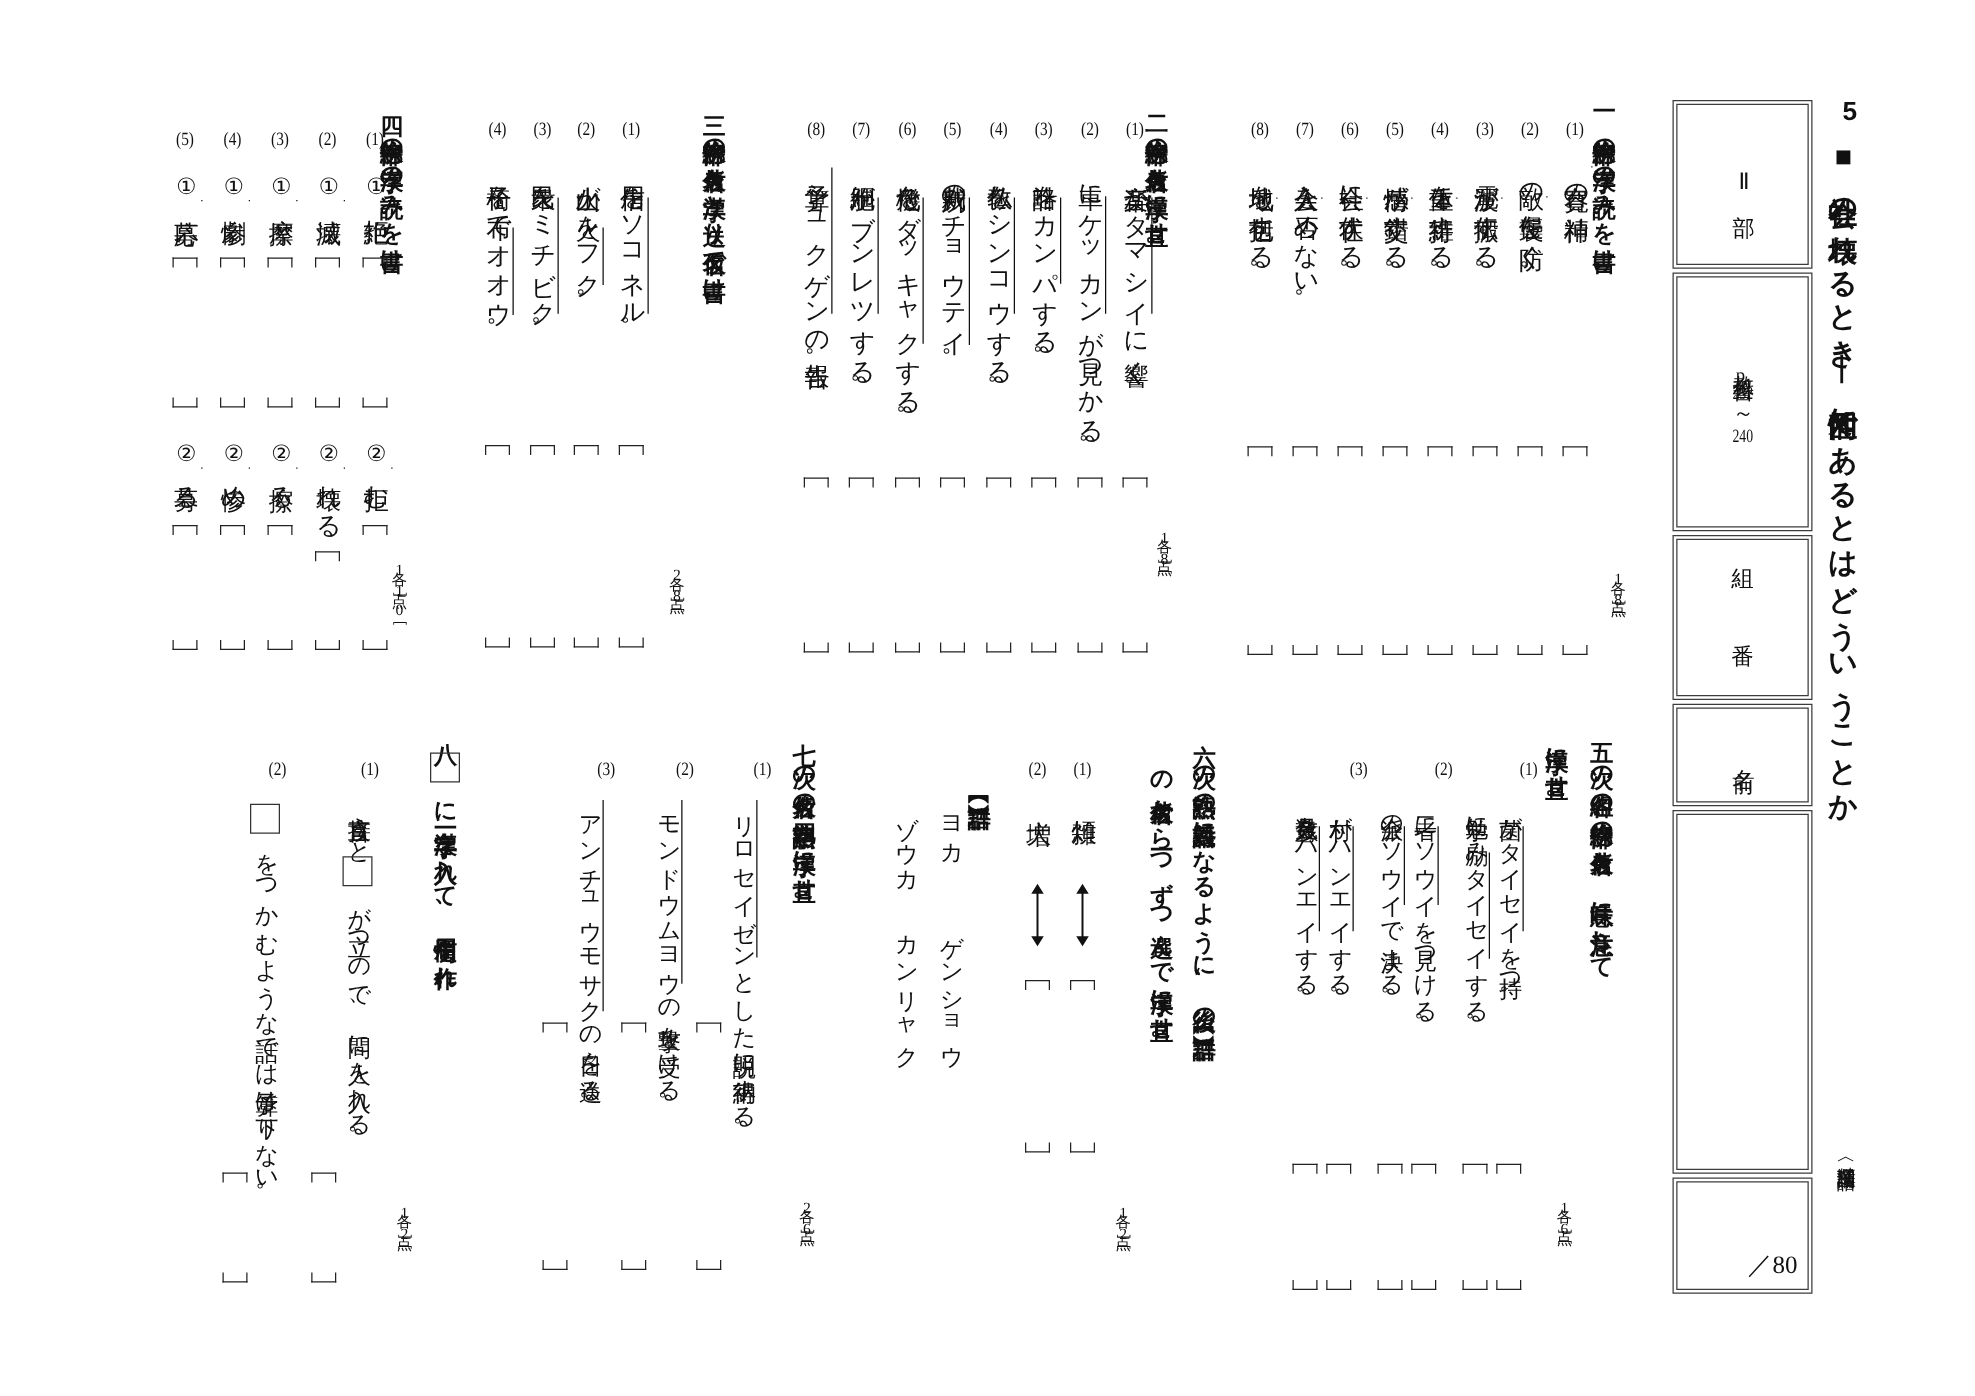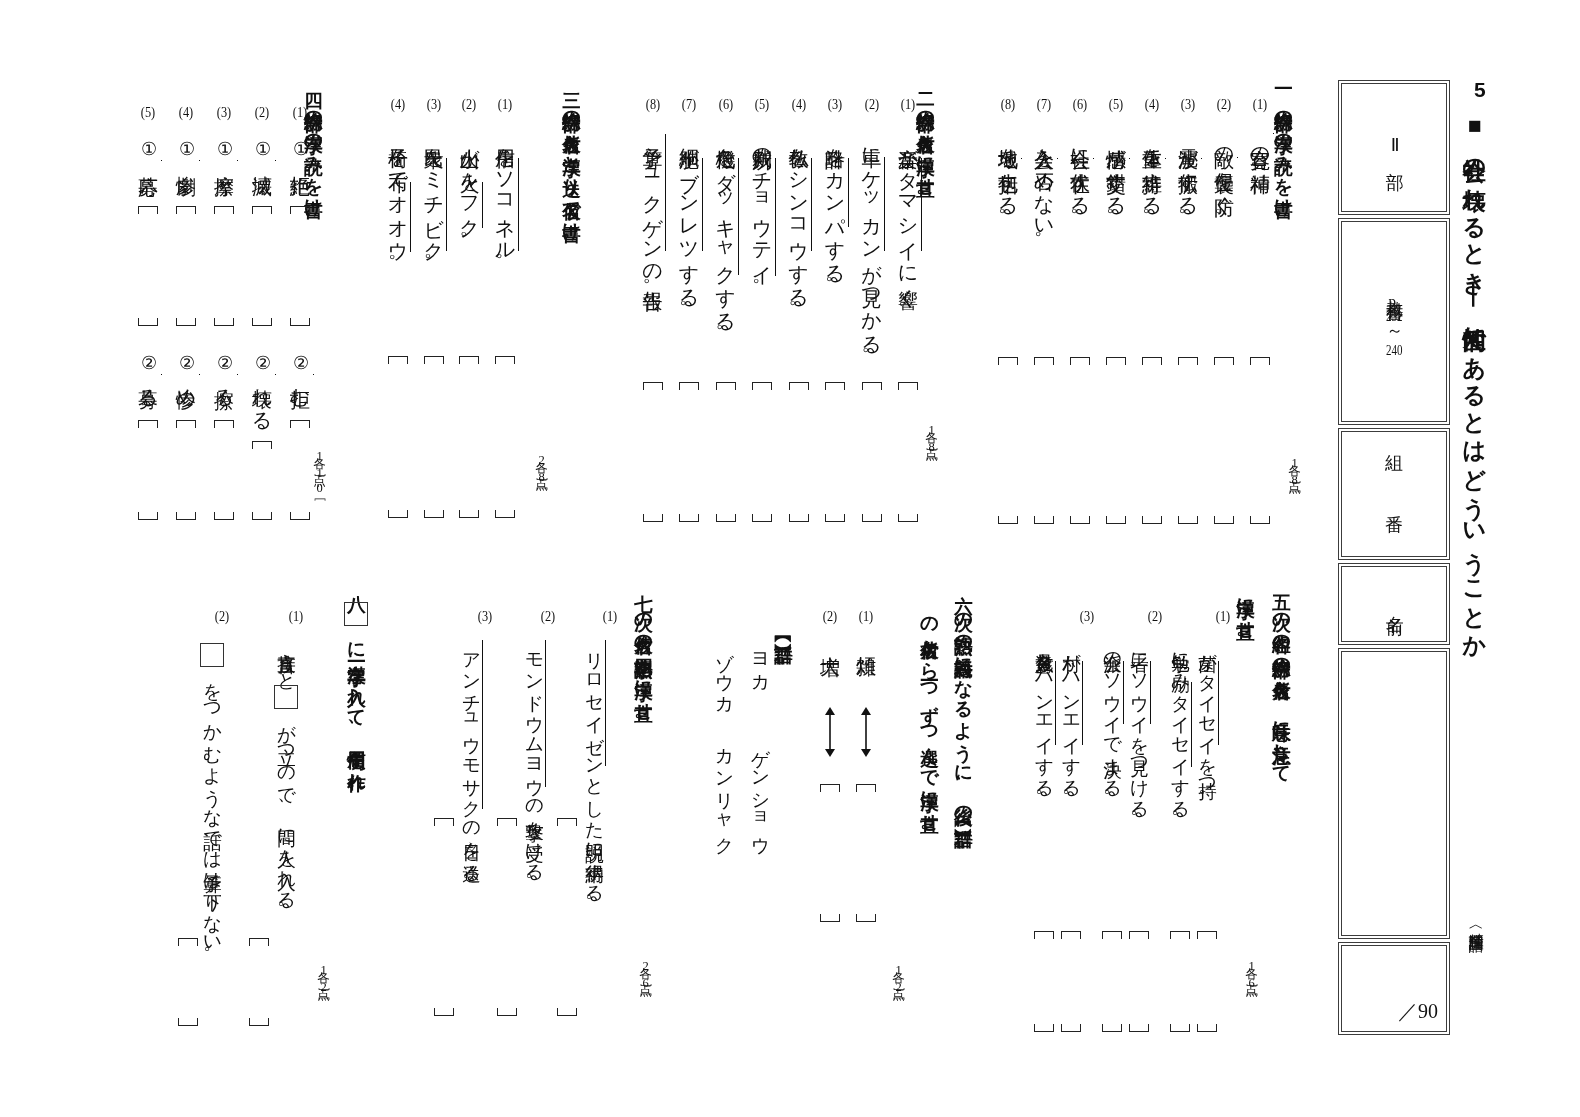--- a/index.html
+++ b/index.html
@@ -61,21 +61,21 @@
     <span>番</span>
   </div>
 
   <div class="hbox" style="top:563px;height:82px;">
     <div class="v lbl">名前</div>
   </div>
 
   <div class="hbox" style="top:648px;height:291px;"></div>
 
   <div class="hbox scorebox" style="top:942px;height:93px;">
-    <span>／90</span>
+    <span>／80</span>
   </div>
 
 <div class="v head g " style="left: 1273px; top: 78px;">一　傍線部の漢字の読みを書け。</div>
     <div class="v pts" style="left: 1287px; top: 455px;"><span>各</span><span class="up">1</span><span>点</span><span>［</span><span class="up">8</span><span>］</span></div>
     <div class="inum" style="left: 1260px; top: 96px;">(1)</div>
     <div class="v s-top" style="left: 1249px; top: 133px;"><span class="u">寛容</span><span>の精神。</span></div>
     <div class="abr" style="left: 1250px; top: 357px; height: 167px;"></div>
     <div class="inum" style="left: 1224px; top: 96px;">(2)</div>
     <div class="v s-top" style="left: 1213px; top: 133px;"><span>敵の</span><span class="u">侵襲</span><span>を防ぐ。</span></div>
     <div class="abr" style="left: 1214px; top: 357px; height: 167px;"></div>

